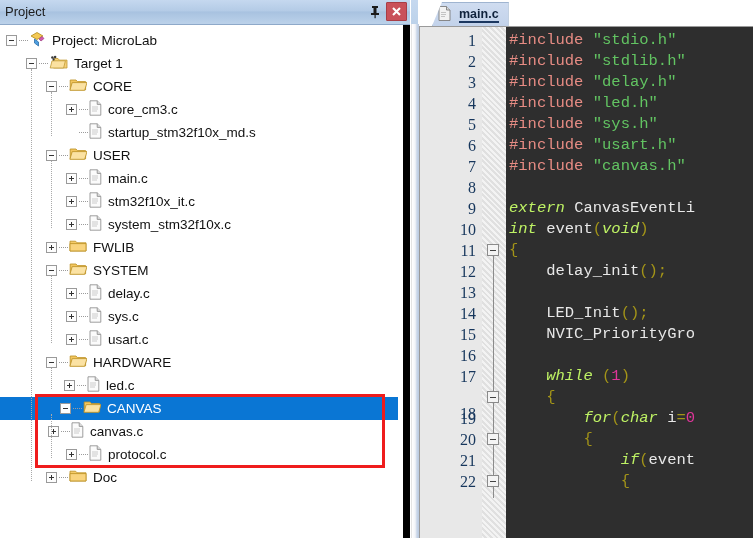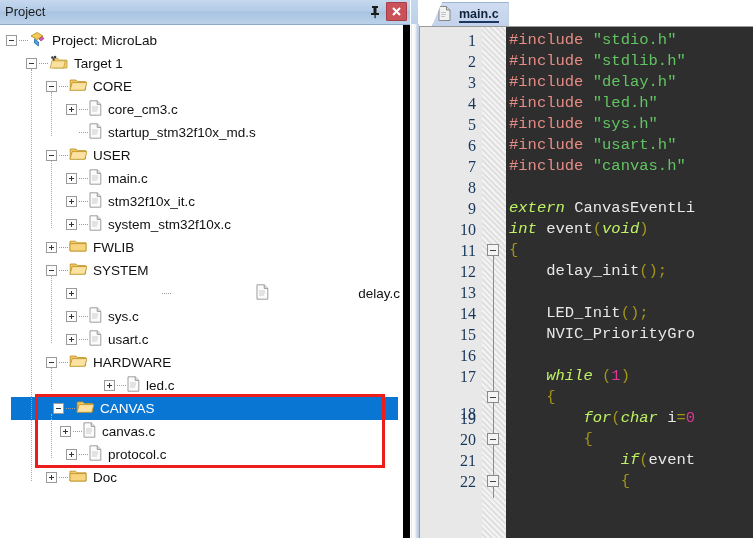--- a/index.html
+++ b/index.html
@@ -300,21 +300,21 @@
           </div>
           <div class="node" style="padding-left: 46px; top: 234px; position: absolute; left: 0px; right: 0px;">
             <span class="expander"></span>
             <span class="dots"></span>
             <span class="ic"><svg width="18" height="14" viewBox="0 0 18 14">
                 <path d="M1.2 2 H7 l1.4 1.6 H16.6 V11.8 H1.2 Z" fill="#f3c65f" stroke="#bd9227" stroke-width="0.85"></path>
                 <path d="M3.2 4.6 H18 L15.7 12.3 H0.9 Z" fill="#fbe2a3" stroke="#bd9227" stroke-width="0.85"></path>
               </svg></span>
             <span class="lbl">SYSTEM</span>
           </div>
-          <div class="node" style="padding-left: 66px; top: 257px; position: absolute; left: 0px; right: 0px; justify-content: space-between;">
+          <div class="node" style="padding-left: 66px; top: 257px; position: absolute; left: 0px; right: 0px;">
             <span class="expander plus"></span>
             <span class="dots"></span>
             <span class="ic"><svg width="13" height="16" viewBox="0 0 13 16">
                 <path d="M1 0.8 H8.2 L11.8 4.4 V15.2 H1 Z" fill="#fbfbfb" stroke="#8d8d8d" stroke-width="0.85"></path>
                 <path d="M8.2 0.8 V4.4 H11.8" fill="#dcdcdc" stroke="#8d8d8d" stroke-width="0.85"></path>
                 <path d="M3 7 H9 M3 9 H9 M3 11 H8" stroke="#c0c0c0" stroke-width="0.8"></path>
               </svg></span>
             <span class="lbl">delay.c</span>
           </div>
           <div class="node" style="padding-left: 66px; top: 280px; position: absolute; left: 0px; right: 0px;">
@@ -339,40 +339,40 @@
           </div>
           <div class="node" style="padding-left: 46px; top: 326px; position: absolute; left: 0px; right: 0px;">
             <span class="expander"></span>
             <span class="dots"></span>
             <span class="ic"><svg width="18" height="14" viewBox="0 0 18 14">
                 <path d="M1.2 2 H7 l1.4 1.6 H16.6 V11.8 H1.2 Z" fill="#f3c65f" stroke="#bd9227" stroke-width="0.85"></path>
                 <path d="M3.2 4.6 H18 L15.7 12.3 H0.9 Z" fill="#fbe2a3" stroke="#bd9227" stroke-width="0.85"></path>
               </svg></span>
             <span class="lbl">HARDWARE</span>
           </div>
-          <div class="node" style="padding-left: 104px; top: 349px; position: absolute; left: 0px; right: 0px;">
+          <div class="node" style="padding-left: 64px; top: 349px; position: absolute; left: 0px; right: 0px;">
             <span class="expander plus"></span>
             <span class="dots"></span>
             <span class="ic"><svg width="13" height="16" viewBox="0 0 13 16">
                 <path d="M1 0.8 H8.2 L11.8 4.4 V15.2 H1 Z" fill="#fbfbfb" stroke="#8d8d8d" stroke-width="0.85"></path>
                 <path d="M8.2 0.8 V4.4 H11.8" fill="#dcdcdc" stroke="#8d8d8d" stroke-width="0.85"></path>
                 <path d="M3 7 H9 M3 9 H9 M3 11 H8" stroke="#c0c0c0" stroke-width="0.8"></path>
               </svg></span>
             <span class="lbl">led.c</span>
           </div>
-          <div class="node selected" style="padding-left: 42px; top: 372px; position: absolute; left: 0px; right: 5px; margin-left: 11px;">
+          <div class="node selected" style="padding-left: 60px; top: 372px; position: absolute; left: 0px; right: 5px;">
             <span class="expander"></span>
             <span class="dots"></span>
             <span class="ic"><svg width="18" height="14" viewBox="0 0 18 14">
                 <path d="M1.2 2 H7 l1.4 1.6 H16.6 V11.8 H1.2 Z" fill="#f3c65f" stroke="#bd9227" stroke-width="0.85"></path>
                 <path d="M3.2 4.6 H18 L15.7 12.3 H0.9 Z" fill="#fbe2a3" stroke="#bd9227" stroke-width="0.85"></path>
               </svg></span>
             <span class="lbl">CANVAS</span>
           </div>
-          <div class="node" style="padding-left: 48px; top: 395px; position: absolute; left: 12px; right: 0px;">
+          <div class="node" style="padding-left: 48px; top: 395px; position: absolute; left: 0px; right: 0px;">
             <span class="expander plus"></span>
             <span class="dots"></span>
             <span class="ic"><svg width="13" height="16" viewBox="0 0 13 16">
                 <path d="M1 0.8 H8.2 L11.8 4.4 V15.2 H1 Z" fill="#fbfbfb" stroke="#8d8d8d" stroke-width="0.85"></path>
                 <path d="M8.2 0.8 V4.4 H11.8" fill="#dcdcdc" stroke="#8d8d8d" stroke-width="0.85"></path>
                 <path d="M3 7 H9 M3 9 H9 M3 11 H8" stroke="#c0c0c0" stroke-width="0.8"></path>
               </svg></span>
             <span class="lbl">canvas.c</span>
           </div>
           <div class="node" style="padding-left: 66px; top: 418px; position: absolute; left: 0px; right: 0px;">

